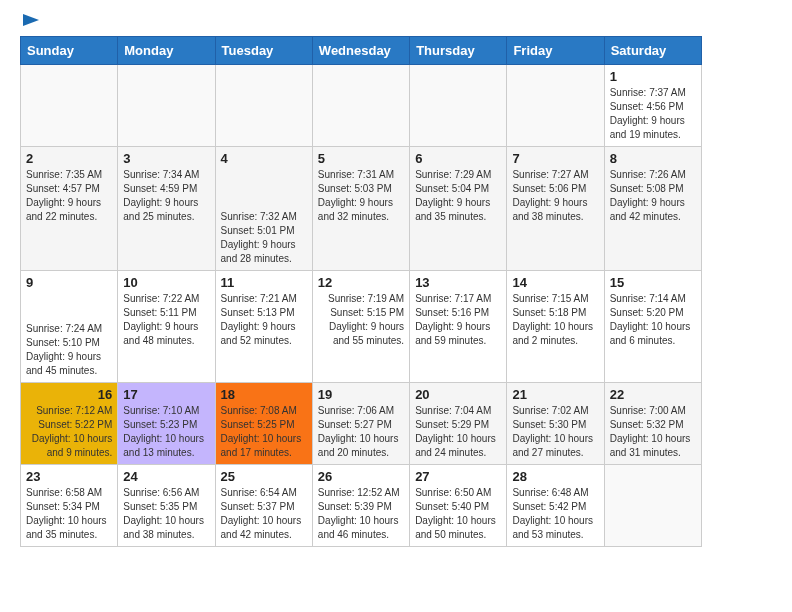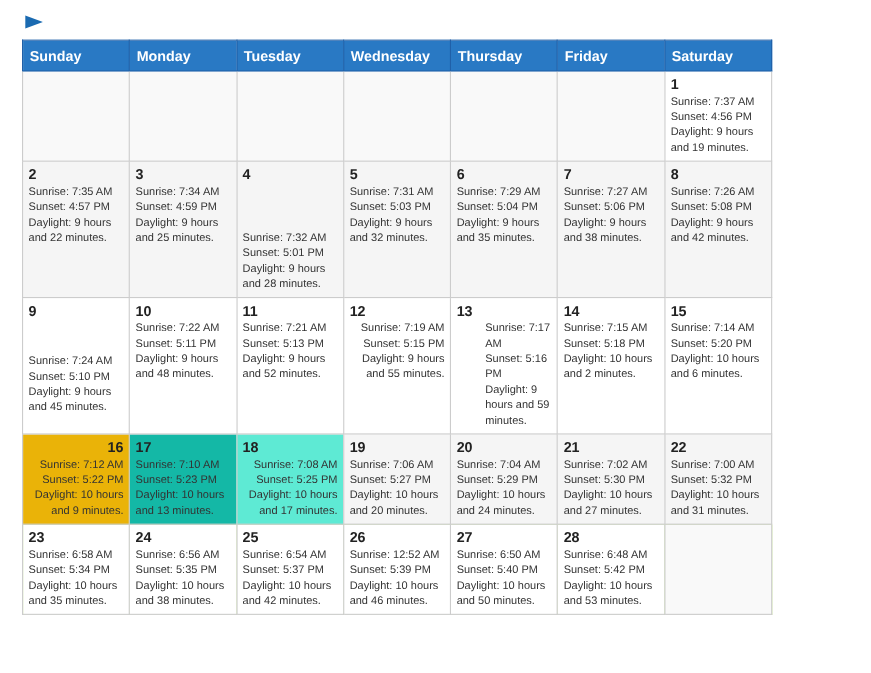--- a/index.html
+++ b/index.html
@@ -207,21 +207,21 @@
 Daylight: 9 hours and 52 minutes.</div>
           </td>
           <td>
             <span class="day-num">12</span>
             <div class="day-info" style="white-space: pre-line; text-align: right;">Sunrise: 7:19 AM
 Sunset: 5:15 PM
 Daylight: 9 hours and 55 minutes.</div>
           </td>
           <td>
             <span class="day-num">13</span>
-            <div class="day-info" style="white-space: pre-line; margin-left: 26px;">Sunrise: 7:17 AM
+            <div class="day-info" style="white-space: pre-line;">Sunrise: 7:17 AM
 Sunset: 5:16 PM
 Daylight: 9 hours and 59 minutes.</div>
           </td>
           <td>
             <span class="day-num">14</span>
             <div class="day-info" style="white-space: pre-line;">Sunrise: 7:15 AM
 Sunset: 5:18 PM
 Daylight: 10 hours and 2 minutes.</div>
           </td>
           <td>
@@ -231,29 +231,29 @@
 Daylight: 10 hours and 6 minutes.</div>
           </td>
         </tr>
         <tr style="background: rgb(245, 245, 245);">
           <td style="background: #eab308; text-align: right;">
             <span class="day-num">16</span>
             <div class="day-info" style="white-space: pre-line;">Sunrise: 7:12 AM
 Sunset: 5:22 PM
 Daylight: 10 hours and 9 minutes.</div>
           </td>
-          <td style="background: #14b8a6;">
+          <td style="background: #c4b5fd;">
             <span class="day-num">17</span>
             <div class="day-info" style="white-space: pre-line;">Sunrise: 7:10 AM
 Sunset: 5:23 PM
 Daylight: 10 hours and 13 minutes.</div>
           </td>
-          <td style="background: #5eead4; margin-left: 44px;">
+          <td style="background: #f97316; margin-left: 44px;">
             <span class="day-num">18</span>
-            <div class="day-info" style="white-space: pre-line; text-align: right;">Sunrise: 7:08 AM
+            <div class="day-info" style="white-space: pre-line;">Sunrise: 7:08 AM
 Sunset: 5:25 PM
 Daylight: 10 hours and 17 minutes.</div>
           </td>
           <td style="background: rgb(245, 245, 245);">
             <span class="day-num">19</span>
             <div class="day-info" style="white-space: pre-line;">Sunrise: 7:06 AM
 Sunset: 5:27 PM
 Daylight: 10 hours and 20 minutes.</div>
           </td>
           <td style="background: rgb(245, 245, 245);">

